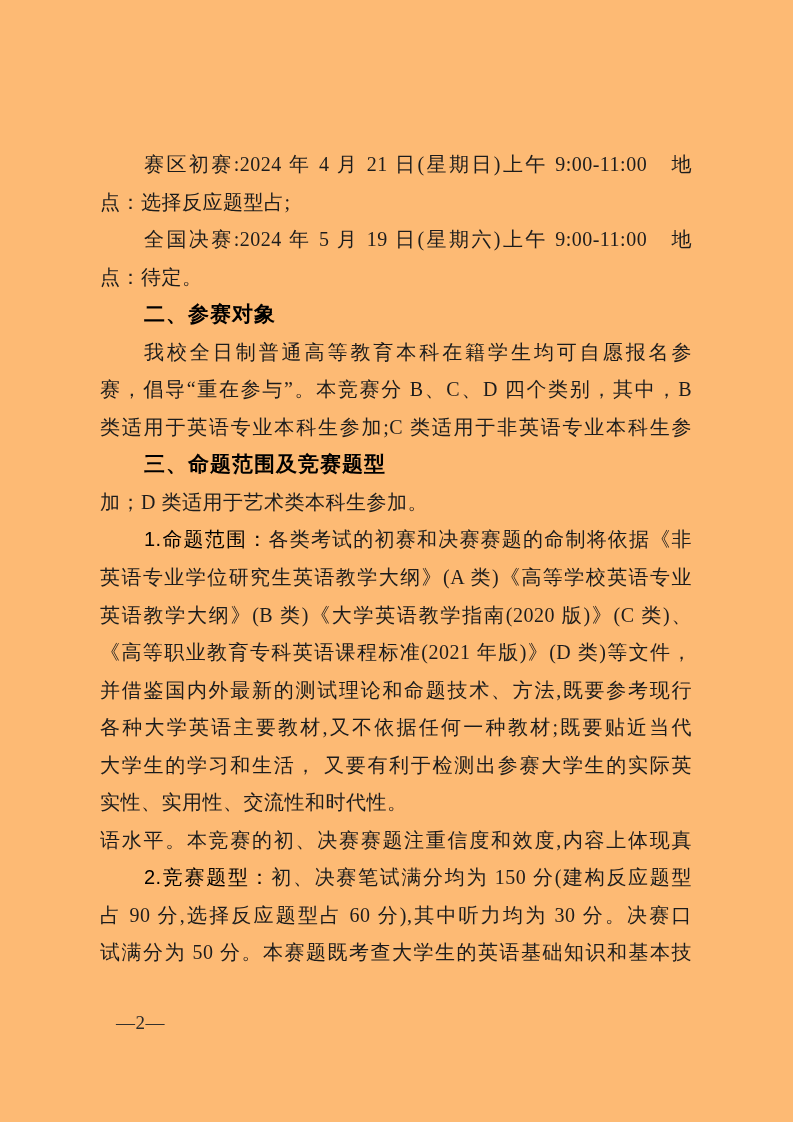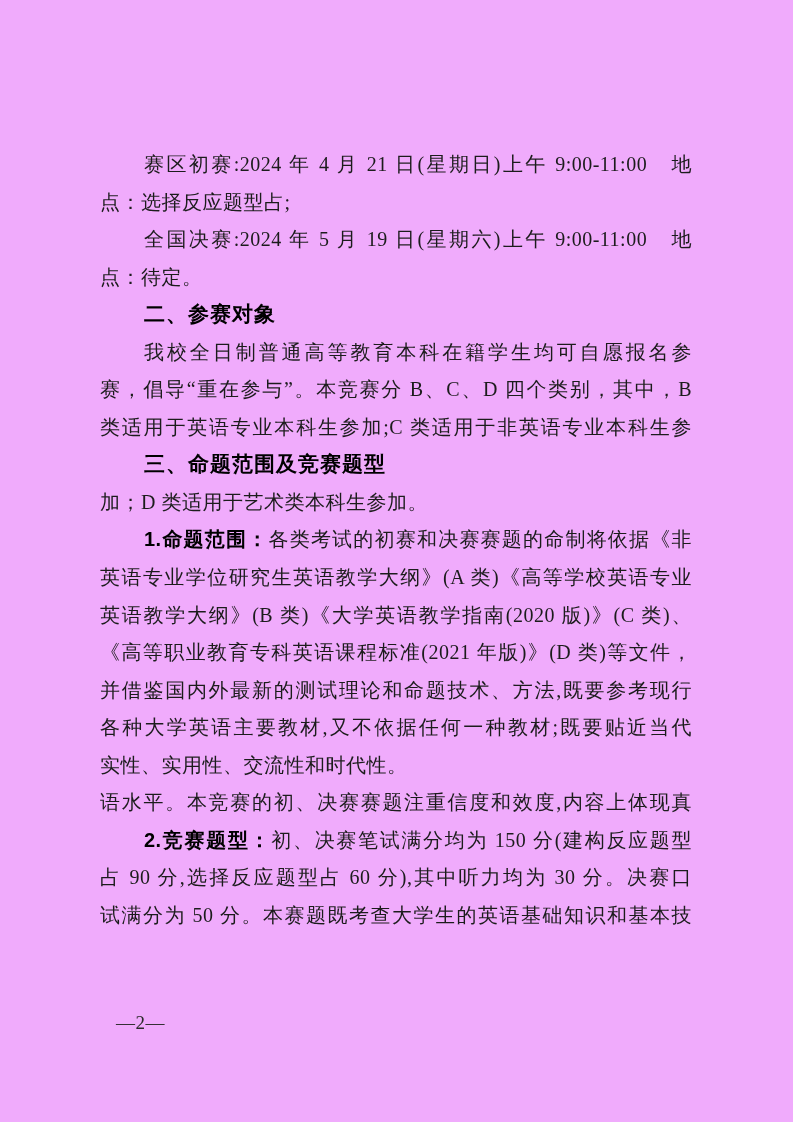--- a/index.html
+++ b/index.html
@@ -4,21 +4,21 @@
 <style>
   html, body {
     margin: 0;
     padding: 0;
     background: #ffffff;
   }
   .page {
     position: relative;
     width: 793px;
     height: 1122px;
-    background: #f0abfc;
+    background: #fdba74;
     overflow: hidden;
     font-family: "Liberation Serif", "DejaVu Serif", serif;
     color: #1c1c1c;
   }
   .doc-body {
     position: absolute;
     left: 100px;
     top: 146px;
     width: 592px;
   }
@@ -40,21 +40,21 @@
   .line.heading {
     font-family: Liberation Serif, serif;
     font-weight: 700;
     font-size: 21px;
     color: #000000;
     letter-spacing: 1px;
     text-align-last: left;
   }
   .bold-prefix {
     font-family: "Liberation Sans", "DejaVu Sans", sans-serif;
-    font-weight: 700;
+    font-weight: 400;
     color: #000000;
   }
   .page-number {
     position: absolute;
     left: 116px;
     top: 1012px;
     font-size: 19px;
     letter-spacing: 0.5px;
     color: #2a2a2a;
     font-family: "Liberation Serif", "DejaVu Serif", serif;
@@ -75,20 +75,21 @@
       <div class="line fill"><span>赛，倡导“重在参与”。本竞赛分 B、C、D 四个类别，其中，B</span></div>
       <div class="line fill"><span>类适用于英语专业本科生参加;C 类适用于非英语专业本科生参</span></div>
       <div class="line heading indent"><span>三、命题范围及竞赛题型</span></div>
       <div class="line"><span>加；D 类适用于艺术类本科生参加。</span></div>
       <div class="line fill indent"><span class="bold-prefix">1.命题范围：</span><span>各类考试的初赛和决赛赛题的命制将依据《非</span></div>
       <div class="line fill"><span>英语专业学位研究生英语教学大纲》(A 类)《高等学校英语专业</span></div>
       <div class="line fill"><span>英语教学大纲》(B 类)《大学英语教学指南(2020 版)》(C 类)、</span></div>
       <div class="line fill"><span>《高等职业教育专科英语课程标准(2021 年版)》(D 类)等文件，</span></div>
       <div class="line fill"><span>并借鉴国内外最新的测试理论和命题技术、方法,既要参考现行</span></div>
       <div class="line fill"><span>各种大学英语主要教材,又不依据任何一种教材;既要贴近当代</span></div>
+      <div class="line fill"><span>大学生的学习和生活， 又要有利于检测出参赛大学生的实际英</span></div>
       <div class="line"><span>实性、实用性、交流性和时代性。</span></div>
       <div class="line fill"><span>语水平。本竞赛的初、决赛赛题注重信度和效度,内容上体现真</span></div>
       <div class="line fill indent"><span class="bold-prefix">2.竞赛题型：</span><span>初、决赛笔试满分均为 150 分(建构反应题型</span></div>
       <div class="line fill"><span>占 90 分,选择反应题型占 60 分),其中听力均为 30 分。决赛口</span></div>
       <div class="line fill"><span>试满分为 50 分。本赛题既考查大学生的英语基础知识和基本技</span></div>
     </div>
 
   <div class="page-number">—2—</div>
 
 </div>

